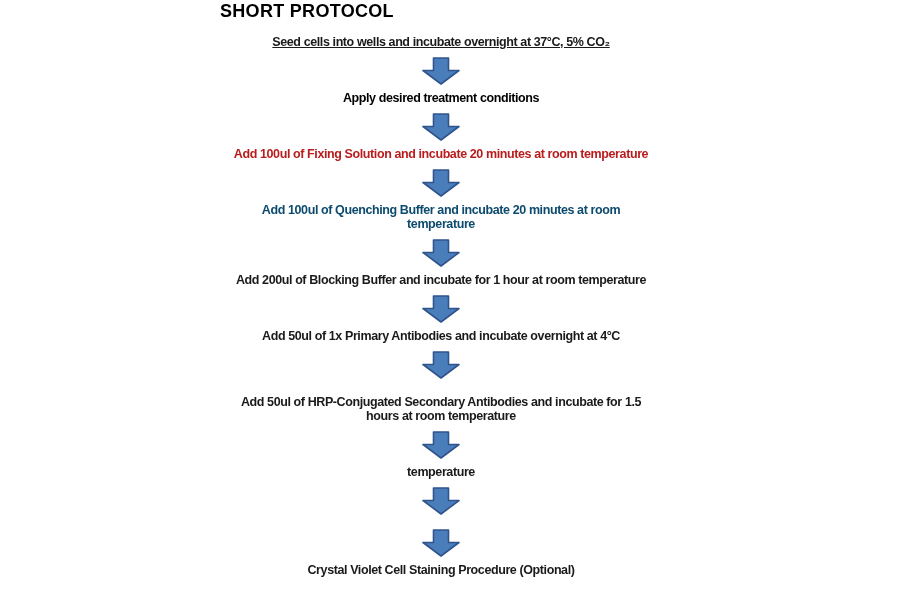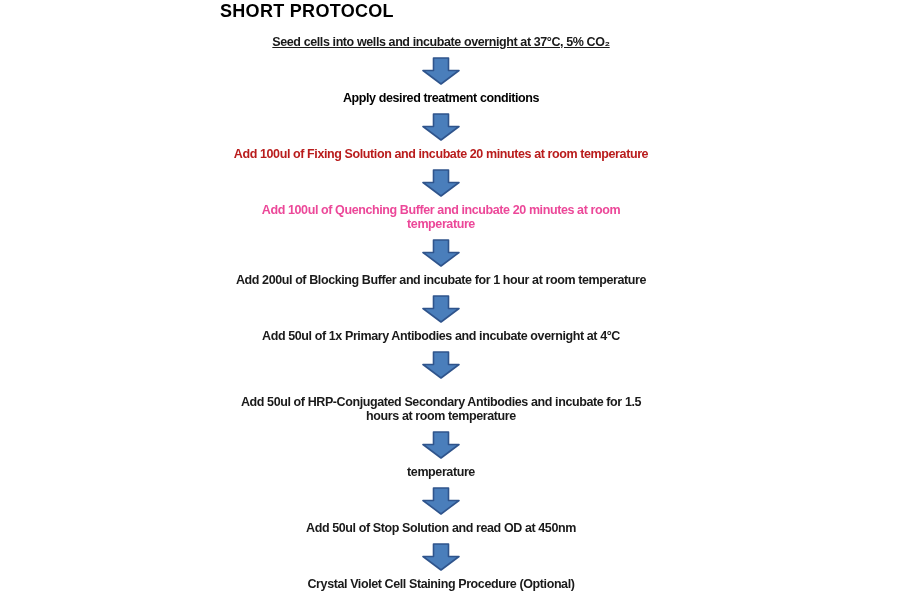--- a/index.html
+++ b/index.html
@@ -67,21 +67,21 @@
       </div>
       <svg class="arrow" width="38" height="28" viewBox="0 0 38 28" aria-hidden="true">
     <polygon points="11.5,1 26.5,1 26.5,13.5 37,13.5 19,27 1,13.5 11.5,13.5" stroke-width="1.6" stroke-linejoin="round" fill="#4a7ebb" stroke="#2f548c"></polygon>
   </svg>
       <div class="step" style="color: #b91c1c;">
         <div class="step-line">Add 100ul of Fixing Solution and incubate 20 minutes at room temperature</div>
       </div>
       <svg class="arrow" width="38" height="28" viewBox="0 0 38 28" aria-hidden="true">
     <polygon points="11.5,1 26.5,1 26.5,13.5 37,13.5 19,27 1,13.5 11.5,13.5" stroke-width="1.6" stroke-linejoin="round" fill="#4a7ebb" stroke="#2f548c"></polygon>
   </svg>
-      <div class="step" style="color: #ec4899;">
+      <div class="step" style="color: #0c4a6e;">
         <div class="step-line">Add 100ul of Quenching Buffer and incubate 20 minutes at room</div>
         <div class="step-line">temperature</div>
       </div>
       <svg class="arrow" width="38" height="28" viewBox="0 0 38 28" aria-hidden="true">
     <polygon points="11.5,1 26.5,1 26.5,13.5 37,13.5 19,27 1,13.5 11.5,13.5" stroke-width="1.6" stroke-linejoin="round" fill="#4a7ebb" stroke="#2f548c"></polygon>
   </svg>
       <div class="step" style="color: rgb(26, 26, 26);">
         <div class="step-line">Add 200ul of Blocking Buffer and incubate for 1 hour at room temperature</div>
       </div>
       <svg class="arrow" width="38" height="28" viewBox="0 0 38 28" aria-hidden="true">
@@ -99,23 +99,20 @@
       </div>
       <svg class="arrow" width="38" height="28" viewBox="0 0 38 28" aria-hidden="true">
     <polygon points="11.5,1 26.5,1 26.5,13.5 37,13.5 19,27 1,13.5 11.5,13.5" stroke-width="1.6" stroke-linejoin="round" fill="#4a7ebb" stroke="#2f548c"></polygon>
   </svg>
       <div class="step" style="color: rgb(26, 26, 26);">
         <div class="step-line">temperature</div>
       </div>
       <svg class="arrow" width="38" height="28" viewBox="0 0 38 28" aria-hidden="true">
     <polygon points="11.5,1 26.5,1 26.5,13.5 37,13.5 19,27 1,13.5 11.5,13.5" stroke-width="1.6" stroke-linejoin="round" fill="#4a7ebb" stroke="#2f548c"></polygon>
   </svg>
-      <div class="step" style="color: rgb(26, 26, 26);">
-        <div class="step-line">Add 50ul of Stop Solution and read OD at 450nm</div>
-      </div>
       <svg class="arrow" width="38" height="28" viewBox="0 0 38 28" aria-hidden="true">
     <polygon points="11.5,1 26.5,1 26.5,13.5 37,13.5 19,27 1,13.5 11.5,13.5" stroke-width="1.6" stroke-linejoin="round" fill="#4a7ebb" stroke="#2f548c"></polygon>
   </svg>
       <div class="step" style="color: rgb(26, 26, 26);">
         <div class="step-line">Crystal Violet Cell Staining Procedure (Optional)</div>
       </div>
     </div>
 </div>
 
 </body></html>

